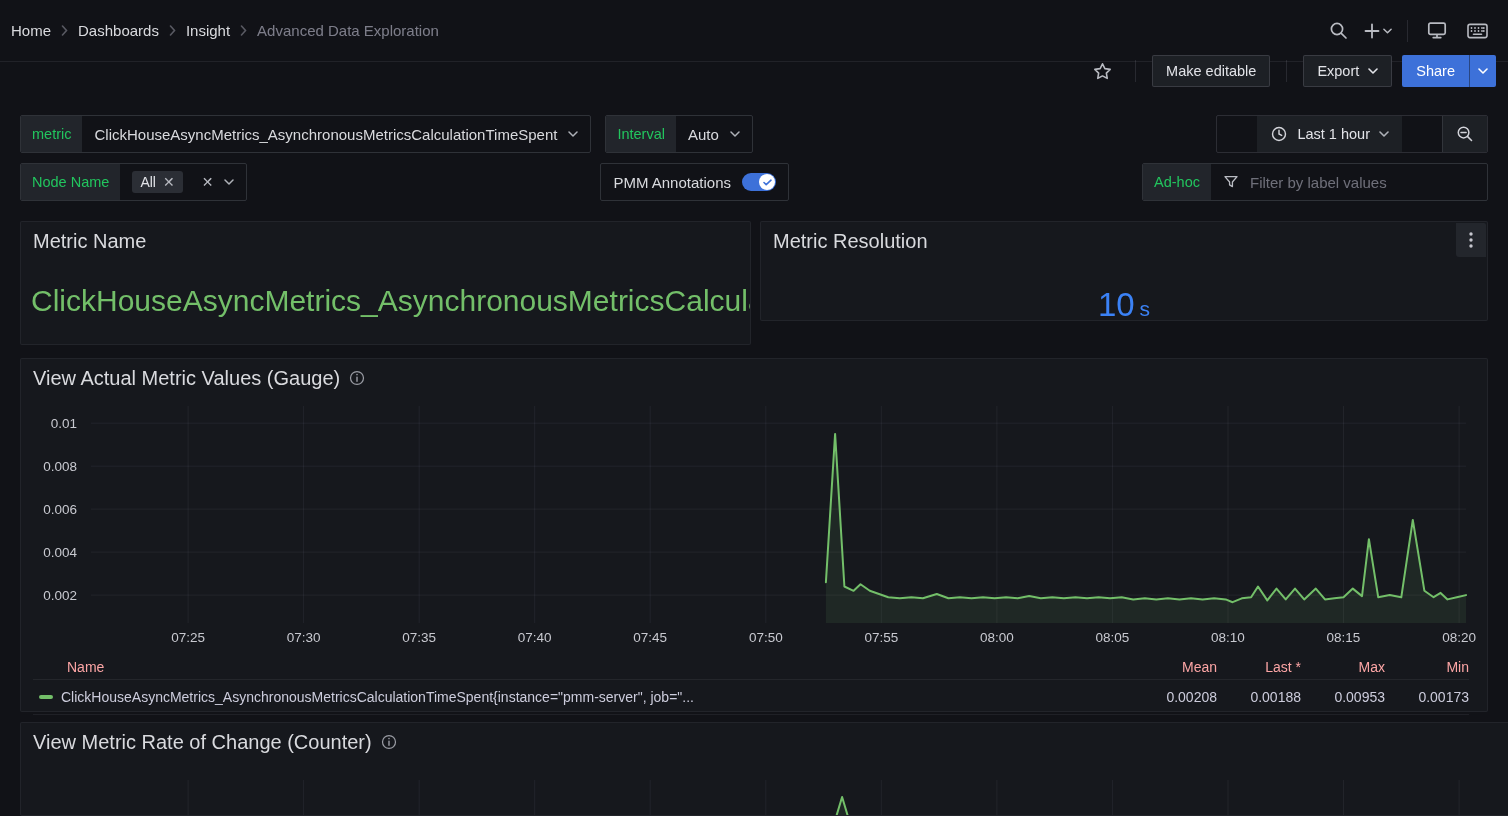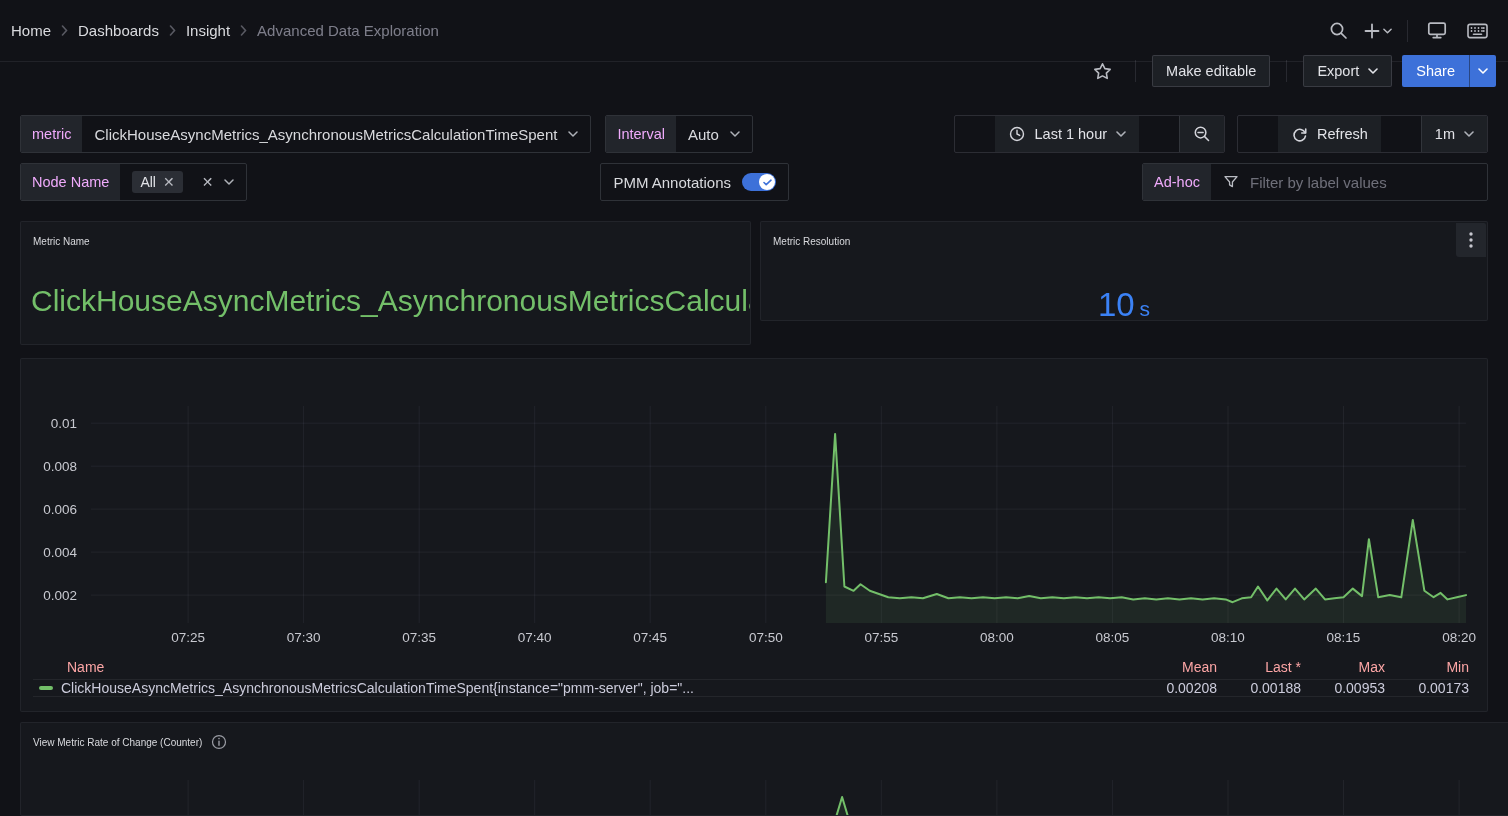--- a/index.html
+++ b/index.html
@@ -53,21 +53,21 @@
   .controls-row { position:absolute; left:20px; right:20px; height:38px;
                   display:flex; justify-content:space-between; }
   .row1 { top:115px; } .row2 { top:163px; justify-content:space-between; gap:14px; }
   .ctl-left { display:flex; gap:14px; }
   .ctl-right { display:flex; gap:12px; }
   .ctl-group {
     display:inline-flex; align-items:stretch; height:38px;
     border:1px solid #2f3238; border-radius:2px; background:#111217; overflow:hidden;
   }
   .ctl-label { display:flex; align-items:center; padding:0 11px; background:#22252b;
-               color:#f0abfc; font-size:14.5px; white-space:nowrap; }
+               color:#22c55e; font-size:14.5px; white-space:nowrap; }
   .ctl-value { display:flex; align-items:center; gap:11px; padding:0 12px;
                font-size:15px; color:#d9dade; cursor:pointer; white-space:nowrap; }
   .chip { display:inline-flex; align-items:center; gap:7px; background:#2b2e35;
           border-radius:3px; padding:3px 8px; font-size:14px; color:#e2e3e8; cursor:pointer; }
   .chip .x, .clear-x { color:#b9bbc2; font-size:14px; line-height:1; cursor:pointer; }
   .adhoc-input { background:transparent; border:none; outline:none; width:225px;
                  font-size:15px; color:#ccccdc; font-family:"Liberation Sans",sans-serif; }
   .adhoc-input::placeholder { color:rgba(204,204,220,0.5); }
   .funnel { color:#b9bbc2; display:flex; align-items:center; }
   .toggle { width:34px; height:18px; border-radius:9px; background:#3d71d9; position:relative; cursor:pointer; }
@@ -78,21 +78,21 @@
                 border-radius:2px; overflow:hidden; }
   .tool-btn { display:flex; align-items:center; gap:9px; padding:0 13px; background:#1d2025;
               color:#e2e3e8; font-weight:500; font-size:14.5px; cursor:pointer; white-space:nowrap;margin-left:40px; }
   .tool-btn + .tool-btn { border-left:1px solid rgba(204,204,220,0.12); }
   .tool-btn .ticon { color:#d2d3d9; display:flex; align-items:center; }
 
   
   .panel { position:absolute; background:#16181d; border:1px solid rgba(204,204,220,0.07);
            border-radius:2px; }
   .panel-header { height:38px; display:flex; align-items:center; gap:9px; padding:0 12px;
-                  font-size:10px; font-weight:500; color:#d9dade; }
+                  font-size:20px; font-weight:500; color:#d9dade; }
   .info-ic { color:#9a9ca4; display:flex; align-items:center; cursor:pointer; }
   .p-metric-name { left:20px; top:221px; width:731px; height:124px; }
   .p-metric-res  { left:760px; top:221px; width:728px; height:100px; }
   .p-gauge { left:20px; top:358px; width:1468px; height:354px; }
   .p-counter { left:20px; top:722px; width:1504px; height:94px; overflow:hidden; }
 
   .stat-big-left {
     position:absolute; left:10px; right:0; top:62px; font-size:30px; font-weight:500;
     color:#73bf69; white-space:nowrap; overflow:hidden;
   }
@@ -107,21 +107,21 @@
   svg text { font-family:"Liberation Sans", sans-serif; }
   .grid { stroke:rgba(204,204,220,0.07); stroke-width:1; }
   .ytick, .xtick { fill:#c8c9d0; font-size:13.5px; }
   .ytick { text-anchor:end; } .xtick { text-anchor:middle; }
   .series-line { fill:none; stroke:#73bf69; stroke-width:2; stroke-linejoin:round; stroke-linecap:round; }
   .series-area { fill:rgba(115,191,105,0.10); stroke:none; }
 
   
   .legend { position:absolute; left:12px; right:12px; top:296px; font-size:14px; }
   .legend-head { display:flex; align-items:center; height:24px; color:#fca5a5; font-weight:500; }
-  .legend-row { display:flex; align-items:center; height:18px; color:#ccccdc;
+  .legend-row { display:flex; align-items:center; height:36px; color:#ccccdc;
                 border-top:1px solid rgba(204,204,220,0.08);
                 border-bottom:1px solid rgba(204,204,220,0.08); }
   .l-name { flex:1; padding-left:34px; overflow:hidden; white-space:nowrap; }
   .l-name-cell { flex:1; display:flex; align-items:center; overflow:hidden; }
   .l-marker { width:14px; height:4px; border-radius:2px; background:#73bf69; margin:0 8px 0 6px; flex:none; }
   .l-series { overflow:hidden; white-space:nowrap; cursor:pointer; }
   .l-col { width:84px; text-align:right; flex:none; cursor:pointer; }
   .legend-head .l-col, .legend-row .l-col { padding-right:0; }
   .legend { padding-right:6px; }
 </style>
@@ -255,39 +255,20 @@
                 <path d="M1 1l4 4 4-4" fill="none" stroke="currentColor" stroke-width="1.6" stroke-linecap="round" stroke-linejoin="round"></path>
               </svg>
             </span>
         </span>
         <span class="tool-btn">
           <span class="ticon">
               <svg width="18" height="18" viewBox="0 0 19 19">
                 <circle cx="8" cy="8" r="5.6" fill="none" stroke="currentColor" stroke-width="1.6"></circle>
                 <line x1="5.3" y1="8" x2="10.7" y2="8" stroke="currentColor" stroke-width="1.6" stroke-linecap="round"></line>
                 <line x1="12.3" y1="12.3" x2="16.4" y2="16.4" stroke="currentColor" stroke-width="1.6" stroke-linecap="round"></line>
-              </svg>
-            </span>
-        </span>
-      </div>
-      <div class="tool-group">
-        <span class="tool-btn">
-          <span class="ticon">
-              <svg width="17" height="17" viewBox="0 0 18 18">
-                <path d="M14.9 7.2A6.1 6.1 0 1 0 15.3 10.6" fill="none" stroke="currentColor" stroke-width="1.7" stroke-linecap="round"></path>
-                <polyline points="15.6,3.2 15.6,7.4 11.4,7.4" fill="none" stroke="currentColor" stroke-width="1.7" stroke-linecap="round" stroke-linejoin="round"></polyline>
-              </svg>
-            </span>
-          <span>Refresh</span>
-        </span>
-        <span class="tool-btn">
-          <span>1m</span>
-          <span class="chev">
-              <svg width="10" height="6" viewBox="0 0 10 6">
-                <path d="M1 1l4 4 4-4" fill="none" stroke="currentColor" stroke-width="1.6" stroke-linecap="round" stroke-linejoin="round"></path>
               </svg>
             </span>
         </span>
       </div>
     </div>
   </div>
 
   <div class="controls-row row2">
     <div class="ctl-group">
       <span class="ctl-label">Node Name</span>
@@ -384,20 +365,30 @@
         <text class="ytick" x="56" y="198.1">0.004</text>
         <line class="grid" x1="70" x2="1445" y1="150.1" y2="150.1"></line>
         <text class="ytick" x="56" y="155.1">0.006</text>
         <line class="grid" x1="70" x2="1445" y1="107.2" y2="107.2"></line>
         <text class="ytick" x="56" y="112.2">0.008</text>
         <line class="grid" x1="70" x2="1445" y1="64.2" y2="64.2"></line>
         <text class="ytick" x="56" y="69.2">0.01</text>
         <polygon class="series-area" points="804.9,223.2 814.1,74.9 823.4,227.5 832.6,231.8 839.5,225.3 848.8,231.8 858.0,235.0 867.3,238.2 878.8,239.3 890.4,238.2 901.9,239.3 915.8,235.0 927.4,239.3 938.9,238.2 950.5,239.3 962.0,238.2 973.6,239.3 985.1,238.2 996.7,239.3 1008.2,237.1 1019.8,239.3 1031.3,238.2 1042.9,239.3 1054.5,238.2 1066.0,239.3 1077.6,238.2 1089.1,239.3 1100.7,238.2 1112.2,240.4 1123.8,239.3 1135.3,240.4 1146.9,239.3 1158.4,240.4 1170.0,239.3 1181.6,240.4 1193.1,239.3 1204.7,240.4 1211.6,243.2 1220.8,239.3 1230.1,238.2 1237.0,227.5 1246.3,241.4 1255.5,229.6 1264.7,240.4 1274.0,229.6 1283.2,240.4 1294.8,229.6 1304.0,240.4 1313.3,239.3 1322.5,238.2 1331.8,229.6 1341.0,237.1 1347.9,180.2 1357.2,238.2 1368.7,236.1 1380.3,238.2 1391.8,160.9 1403.4,231.8 1412.6,238.2 1419.6,233.9 1426.5,240.4 1435.8,238.2 1445.0,236.1 1445.0,264 804.9,264"></polygon>
         <polyline class="series-line" style="stroke:#73bf69" points="804.9,223.2 814.1,74.9 823.4,227.5 832.6,231.8 839.5,225.3 848.8,231.8 858.0,235.0 867.3,238.2 878.8,239.3 890.4,238.2 901.9,239.3 915.8,235.0 927.4,239.3 938.9,238.2 950.5,239.3 962.0,238.2 973.6,239.3 985.1,238.2 996.7,239.3 1008.2,237.1 1019.8,239.3 1031.3,238.2 1042.9,239.3 1054.5,238.2 1066.0,239.3 1077.6,238.2 1089.1,239.3 1100.7,238.2 1112.2,240.4 1123.8,239.3 1135.3,240.4 1146.9,239.3 1158.4,240.4 1170.0,239.3 1181.6,240.4 1193.1,239.3 1204.7,240.4 1211.6,243.2 1220.8,239.3 1230.1,238.2 1237.0,227.5 1246.3,241.4 1255.5,229.6 1264.7,240.4 1274.0,229.6 1283.2,240.4 1294.8,229.6 1304.0,240.4 1313.3,239.3 1322.5,238.2 1331.8,229.6 1341.0,237.1 1347.9,180.2 1357.2,238.2 1368.7,236.1 1380.3,238.2 1391.8,160.9 1403.4,231.8 1412.6,238.2 1419.6,233.9 1426.5,240.4 1435.8,238.2 1445.0,236.1"></polyline>
       </svg>
+    <div class="panel-header" style="position:relative;">
+      <span>View Actual Metric Values (Gauge)</span>
+      <span class="info-ic">
+          <svg width="16" height="16" viewBox="0 0 18 18">
+            <circle cx="9" cy="9" r="7.3" fill="none" stroke="currentColor" stroke-width="1.4"></circle>
+            <line x1="9" y1="8" x2="9" y2="12.6" stroke="currentColor" stroke-width="1.6" stroke-linecap="round"></line>
+            <circle cx="9" cy="5.2" r="0.9" fill="currentColor"></circle>
+          </svg>
+        </span>
+    </div>
     <div class="legend">
       <div class="legend-head">
         <span class="l-name">Name</span>
         <span class="l-col">Mean</span>
         <span class="l-col">Last *</span>
         <span class="l-col">Max</span>
         <span class="l-col">Min</span>
       </div>
       <div class="legend-row">
         <span class="l-name-cell">

